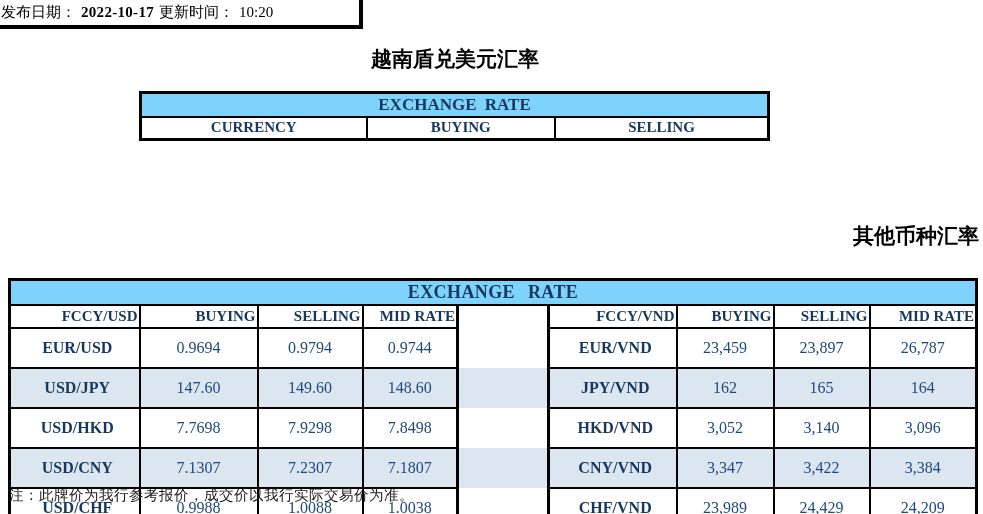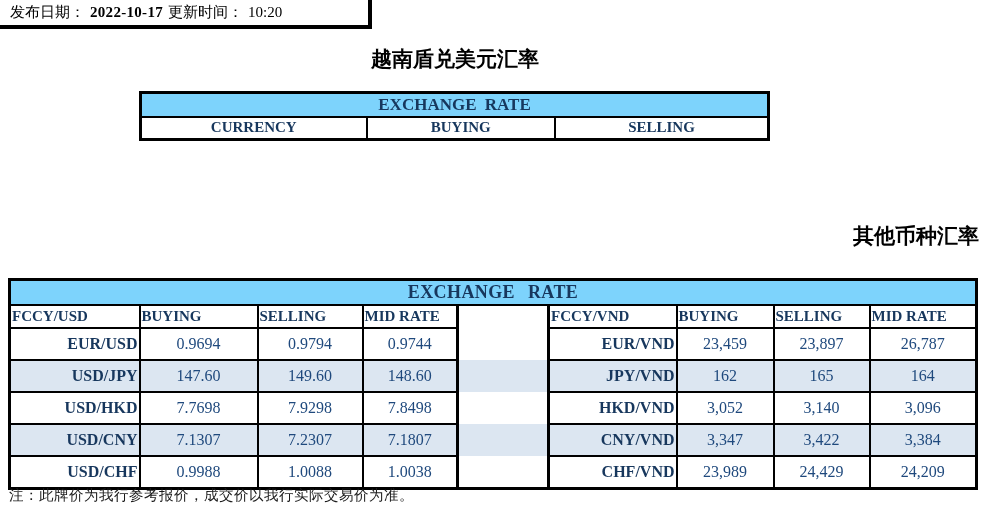--- a/index.html
+++ b/index.html
@@ -5,21 +5,21 @@
   html,body{margin:0;padding:0;background:#fff;}
   body{
     width:983px;height:514px;position:relative;overflow:hidden;
     font-family:"Liberation Serif","DejaVu Serif",serif;
     color:#000;
   }
   
   .datebox{
     position:absolute;left:0;top:0;width:358px;height:25px;
     border-right:4px solid #000;border-bottom:4px solid #000;
-    display:flex;align-items:center;padding-left:10px;gap:5px;
+    display:flex;align-items:center;padding-left:1px;gap:5px;
     font-size:15px;white-space:nowrap;
   }
   .datebox .bold{font-weight:bold;letter-spacing:.3px;}
   
   .sec-title{
     position:absolute;text-align:center;font-weight:bold;font-size:21px;color:#000;
   }
   .title1{left:140px;top:45px;width:630px;}
   .title2{left:12px;top:222px;width:967px;text-align:right;}
   
@@ -32,22 +32,22 @@
   
   .t1{left:139px;top:91px;width:631px;border:3px solid #000;}
   .t1 th,.t1 td{border:2px solid #000;text-align:center;}
   .t1 .banner-cell{font-size:17px;height:21px;word-spacing:4px;}
   .t1 .heads th{font-size:15px;color:#17375D;height:22px;}
   .t1 .data td{font-size:17px;color:#1F497D;font-weight:normal;height:44px;}
   
   .t2{left:8px;top:278px;width:967px;border:3px solid #000;}
   .t2 th,.t2 td{border:2px solid #000;}
   .t2 .banner-cell{font-size:18px;height:23px;word-spacing:8px;letter-spacing:.4px;}
-  .t2 .heads th{font-size:15px;color:#17375D;height:23px;text-align:left;}
-  .t2 td.pair{font-size:16px;font-weight:bold;color:#17375D;text-align:right;padding-left:6px;height:32px;}
+  .t2 .heads th{font-size:15px;color:#17375D;height:23px;text-align:right;}
+  .t2 td.pair{font-size:16px;font-weight:bold;color:#17375D;text-align:center;padding-left:6px;height:40px;}
   .t2 td.num{font-size:16px;color:#1F497D;text-align:center;height:24px;}
   .t2 tr.band td{background:#DCE6F1;}
   .t2 tr .gapcell{
     border-top:none;border-bottom:none;
     border-left:3px solid #000;border-right:3px solid #000;background:#fff;
   }
   .t2 tr.band .gapcell{background:#DCE6F1;}
   .t2 .heads .gapcell{background:#fff;}
   
   .footnote{

